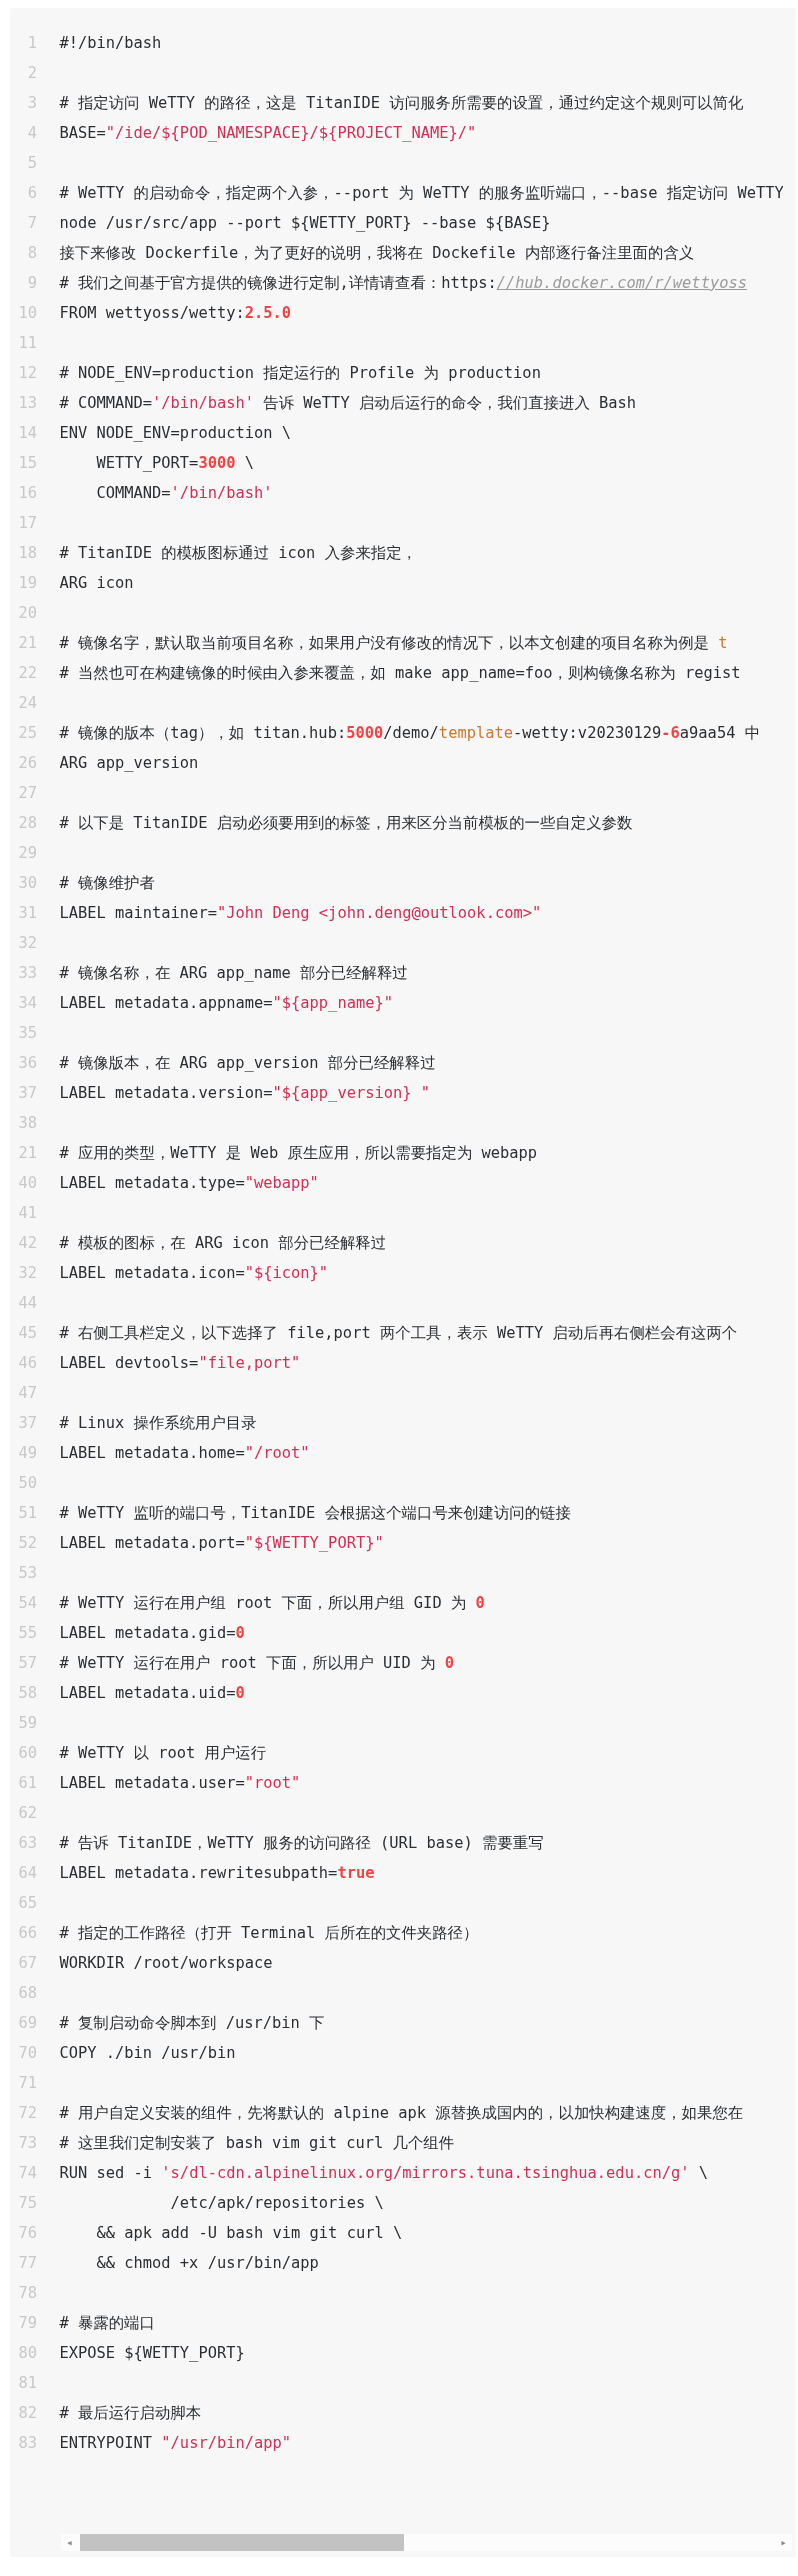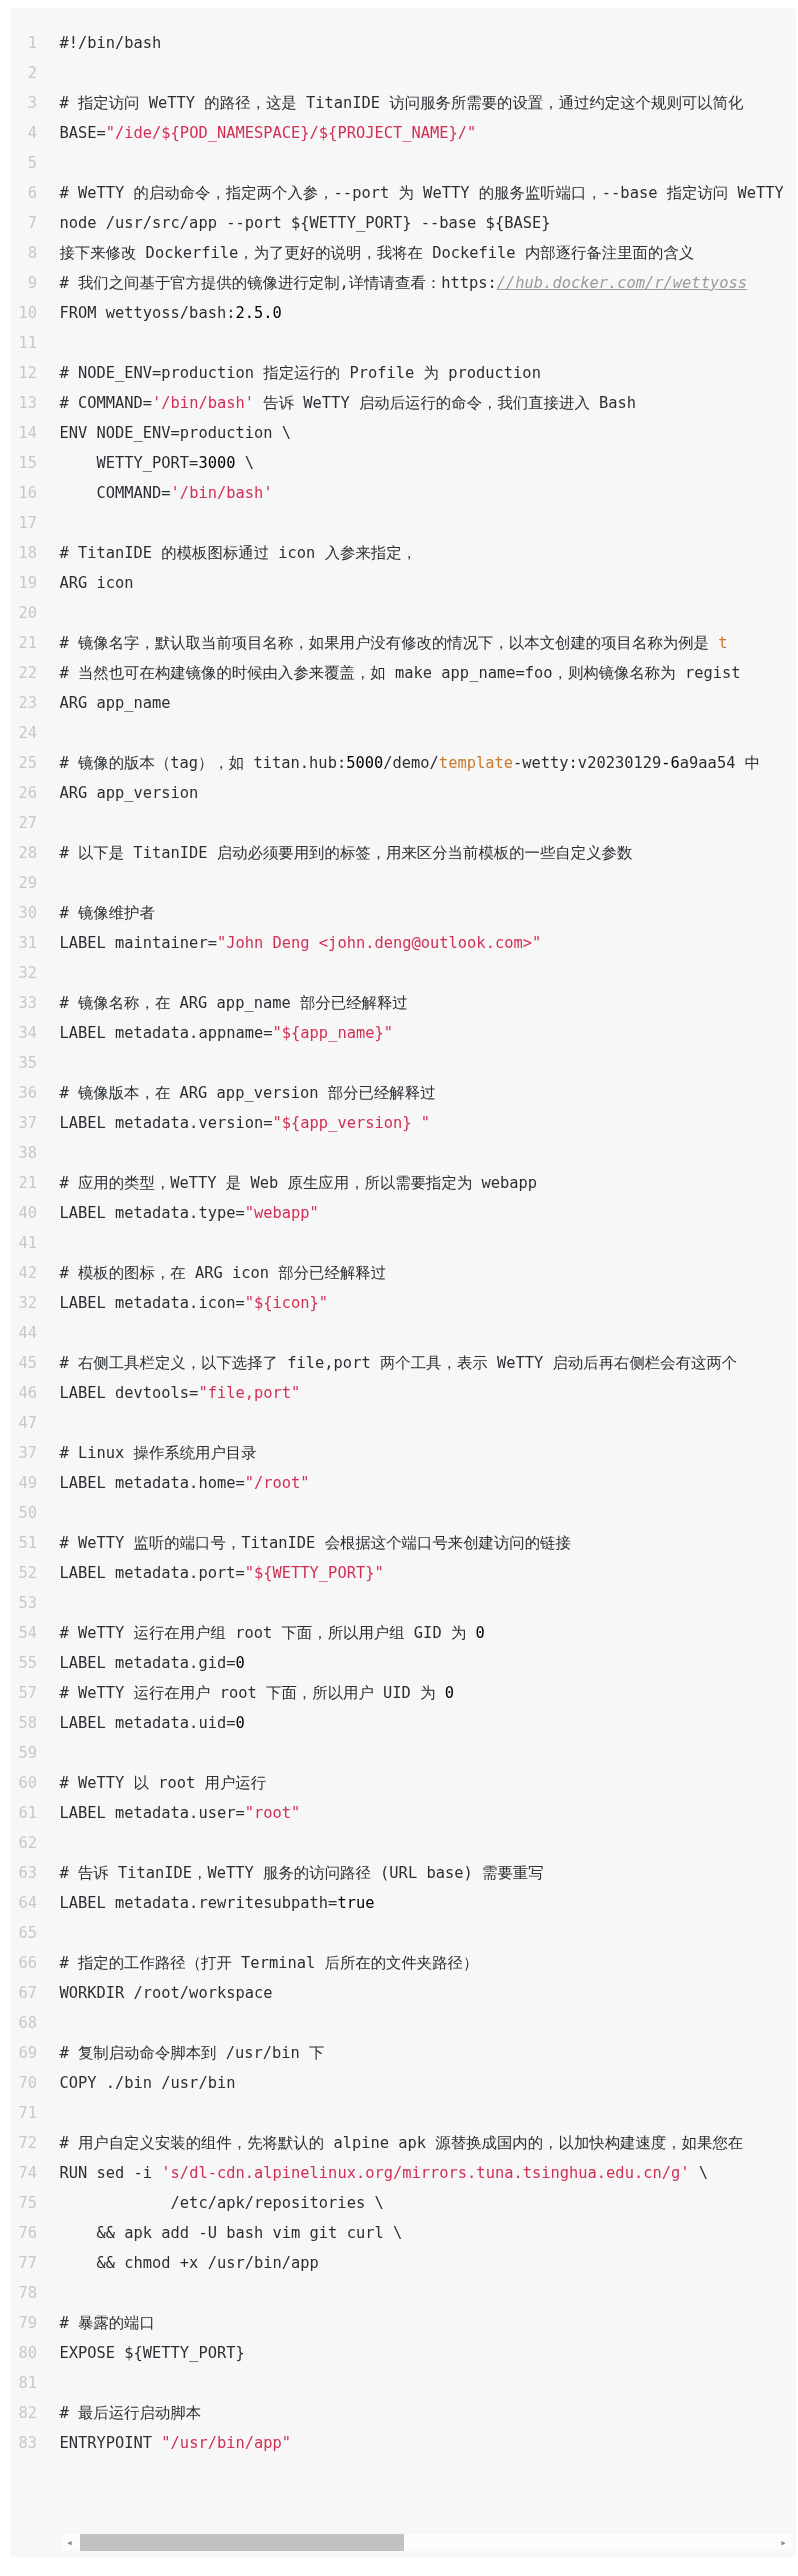--- a/index.html
+++ b/index.html
@@ -20,21 +20,21 @@
   }
   .ln{
     display:inline-block;width:27px;text-align:right;
     color:#c8c8c8;font-size:15.4px;
     -webkit-user-select:none;user-select:none;
   }
   .lc{display:inline;margin-left:22.4px;}
   .lc > span{white-space:pre;}
   .tok-d{color:#2b2f33;}
   .tok-s{color:#d12f54;}
-  .tok-n{color:#000000;}
+  .tok-n{color:#ef4444;font-weight:bold;}
   .tok-o{color:#c87a2e;}
   .tok-ci{color:#9b9b9b;font-style:italic;text-decoration:underline;}
   .hscroll{
     position:absolute;left:51px;right:3.9px;bottom:6.2px;height:17px;
     background:#fcfcfc;display:flex;align-items:center;
   }
   .scroll-arrow{
     width:17px;height:17px;flex:0 0 17px;
     display:flex;align-items:center;justify-content:center;
     color:#8a8a8a;font-size:10.8px;line-height:17px;cursor:default;
@@ -53,34 +53,33 @@
   <div class="lines">
       <div class="code-line"><span class="ln">1</span><span class="lc"><span class="tok-d">#!/bin/bash</span></span></div>
       <div class="code-line"><span class="ln">2</span><span class="lc"></span></div>
       <div class="code-line"><span class="ln">3</span><span class="lc"><span class="tok-d"># 指定访问 WeTTY 的路径，这是 TitanIDE 访问服务所需要的设置，通过约定这个规则可以简化</span></span></div>
       <div class="code-line"><span class="ln">4</span><span class="lc"><span class="tok-d">BASE=</span><span class="tok-s">"/ide/${POD_NAMESPACE}/${PROJECT_NAME}/"</span></span></div>
       <div class="code-line"><span class="ln">5</span><span class="lc"></span></div>
       <div class="code-line"><span class="ln">6</span><span class="lc"><span class="tok-d"># WeTTY 的启动命令，指定两个入参，--port 为 WeTTY 的服务监听端口，--base 指定访问 WeTTY</span></span></div>
       <div class="code-line"><span class="ln">7</span><span class="lc"><span class="tok-d">node /usr/src/app --port ${WETTY_PORT} --base ${BASE}</span></span></div>
       <div class="code-line"><span class="ln">8</span><span class="lc"><span class="tok-d">接下来修改 Dockerfile，为了更好的说明，我将在 Dockefile 内部逐行备注里面的含义</span></span></div>
       <div class="code-line"><span class="ln">9</span><span class="lc"><span class="tok-d"># 我们之间基于官方提供的镜像进行定制,详情请查看：https:</span><span class="tok-ci">//hub.docker.com/r/wettyoss</span></span></div>
-      <div class="code-line"><span class="ln">10</span><span class="lc"><span class="tok-d">FROM wettyoss/bash:</span><span class="tok-n">2.5.0</span></span></div>
+      <div class="code-line"><span class="ln">10</span><span class="lc"><span class="tok-d">FROM wettyoss/wetty:</span><span class="tok-n">2.5.0</span></span></div>
       <div class="code-line"><span class="ln">11</span><span class="lc"></span></div>
       <div class="code-line"><span class="ln">12</span><span class="lc"><span class="tok-d"># NODE_ENV=production 指定运行的 Profile 为 production</span></span></div>
       <div class="code-line"><span class="ln">13</span><span class="lc"><span class="tok-d"># COMMAND=</span><span class="tok-s">'/bin/bash'</span><span class="tok-d"> 告诉 WeTTY 启动后运行的命令，我们直接进入 Bash</span></span></div>
       <div class="code-line"><span class="ln">14</span><span class="lc"><span class="tok-d">ENV NODE_ENV=production \</span></span></div>
       <div class="code-line"><span class="ln">15</span><span class="lc"><span class="tok-d">    WETTY_PORT=</span><span class="tok-n">3000</span><span class="tok-d"> \</span></span></div>
       <div class="code-line"><span class="ln">16</span><span class="lc"><span class="tok-d">    COMMAND=</span><span class="tok-s">'/bin/bash'</span></span></div>
       <div class="code-line"><span class="ln">17</span><span class="lc"></span></div>
       <div class="code-line"><span class="ln">18</span><span class="lc"><span class="tok-d"># TitanIDE 的模板图标通过 icon 入参来指定，</span></span></div>
       <div class="code-line"><span class="ln">19</span><span class="lc"><span class="tok-d">ARG icon</span></span></div>
       <div class="code-line"><span class="ln">20</span><span class="lc"></span></div>
       <div class="code-line"><span class="ln">21</span><span class="lc"><span class="tok-d"># 镜像名字，默认取当前项目名称，如果用户没有修改的情况下，以本文创建的项目名称为例是 </span><span class="tok-o">t</span></span></div>
       <div class="code-line"><span class="ln">22</span><span class="lc"><span class="tok-d"># 当然也可在构建镜像的时候由入参来覆盖，如 make app_name=foo，则构镜像名称为 regist</span></span></div>
-      <div class="code-line"><span class="ln">23</span><span class="lc"><span class="tok-d">ARG app_name</span></span></div>
       <div class="code-line"><span class="ln">24</span><span class="lc"></span></div>
       <div class="code-line"><span class="ln">25</span><span class="lc"><span class="tok-d"># 镜像的版本（tag），如 titan.hub:</span><span class="tok-n">5000</span><span class="tok-d">/demo/</span><span class="tok-o">template</span><span class="tok-d">-wetty:v20230129</span><span class="tok-n">-6</span><span class="tok-d">a9aa54 中</span></span></div>
       <div class="code-line"><span class="ln">26</span><span class="lc"><span class="tok-d">ARG app_version</span></span></div>
       <div class="code-line"><span class="ln">27</span><span class="lc"></span></div>
       <div class="code-line"><span class="ln">28</span><span class="lc"><span class="tok-d"># 以下是 TitanIDE 启动必须要用到的标签，用来区分当前模板的一些自定义参数</span></span></div>
       <div class="code-line"><span class="ln">29</span><span class="lc"></span></div>
       <div class="code-line"><span class="ln">30</span><span class="lc"><span class="tok-d"># 镜像维护者</span></span></div>
       <div class="code-line"><span class="ln">31</span><span class="lc"><span class="tok-d">LABEL maintainer=</span><span class="tok-s">"John Deng &lt;john.deng@outlook.com&gt;"</span></span></div>
       <div class="code-line"><span class="ln">32</span><span class="lc"></span></div>
       <div class="code-line"><span class="ln">33</span><span class="lc"><span class="tok-d"># 镜像名称，在 ARG app_name 部分已经解释过</span></span></div>
@@ -115,20 +114,21 @@
       <div class="code-line"><span class="ln">63</span><span class="lc"><span class="tok-d"># 告诉 TitanIDE，WeTTY 服务的访问路径 (URL base) 需要重写</span></span></div>
       <div class="code-line"><span class="ln">64</span><span class="lc"><span class="tok-d">LABEL metadata.rewritesubpath=</span><span class="tok-n">true</span></span></div>
       <div class="code-line"><span class="ln">65</span><span class="lc"></span></div>
       <div class="code-line"><span class="ln">66</span><span class="lc"><span class="tok-d"># 指定的工作路径（打开 Terminal 后所在的文件夹路径）</span></span></div>
       <div class="code-line"><span class="ln">67</span><span class="lc"><span class="tok-d">WORKDIR /root/workspace</span></span></div>
       <div class="code-line"><span class="ln">68</span><span class="lc"></span></div>
       <div class="code-line"><span class="ln">69</span><span class="lc"><span class="tok-d"># 复制启动命令脚本到 /usr/bin 下</span></span></div>
       <div class="code-line"><span class="ln">70</span><span class="lc"><span class="tok-d">COPY ./bin /usr/bin</span></span></div>
       <div class="code-line"><span class="ln">71</span><span class="lc"></span></div>
       <div class="code-line"><span class="ln">72</span><span class="lc"><span class="tok-d"># 用户自定义安装的组件，先将默认的 alpine apk 源替换成国内的，以加快构建速度，如果您在</span></span></div>
+      <div class="code-line"><span class="ln">73</span><span class="lc"><span class="tok-d"># 这里我们定制安装了 bash vim git curl 几个组件</span></span></div>
       <div class="code-line"><span class="ln">74</span><span class="lc"><span class="tok-d">RUN sed -i </span><span class="tok-s">'s/dl-cdn.alpinelinux.org/mirrors.tuna.tsinghua.edu.cn/g'</span><span class="tok-d"> \</span></span></div>
       <div class="code-line"><span class="ln">75</span><span class="lc"><span class="tok-d">            /etc/apk/repositories \</span></span></div>
       <div class="code-line"><span class="ln">76</span><span class="lc"><span class="tok-d">    &amp;&amp; apk add -U bash vim git curl \</span></span></div>
       <div class="code-line"><span class="ln">77</span><span class="lc"><span class="tok-d">    &amp;&amp; chmod +x /usr/bin/app</span></span></div>
       <div class="code-line"><span class="ln">78</span><span class="lc"></span></div>
       <div class="code-line"><span class="ln">79</span><span class="lc"><span class="tok-d"># 暴露的端口</span></span></div>
       <div class="code-line"><span class="ln">80</span><span class="lc"><span class="tok-d">EXPOSE ${WETTY_PORT}</span></span></div>
       <div class="code-line"><span class="ln">81</span><span class="lc"></span></div>
       <div class="code-line"><span class="ln">82</span><span class="lc"><span class="tok-d"># 最后运行启动脚本</span></span></div>
       <div class="code-line"><span class="ln">83</span><span class="lc"><span class="tok-d">ENTRYPOINT </span><span class="tok-s">"/usr/bin/app"</span></span></div>

